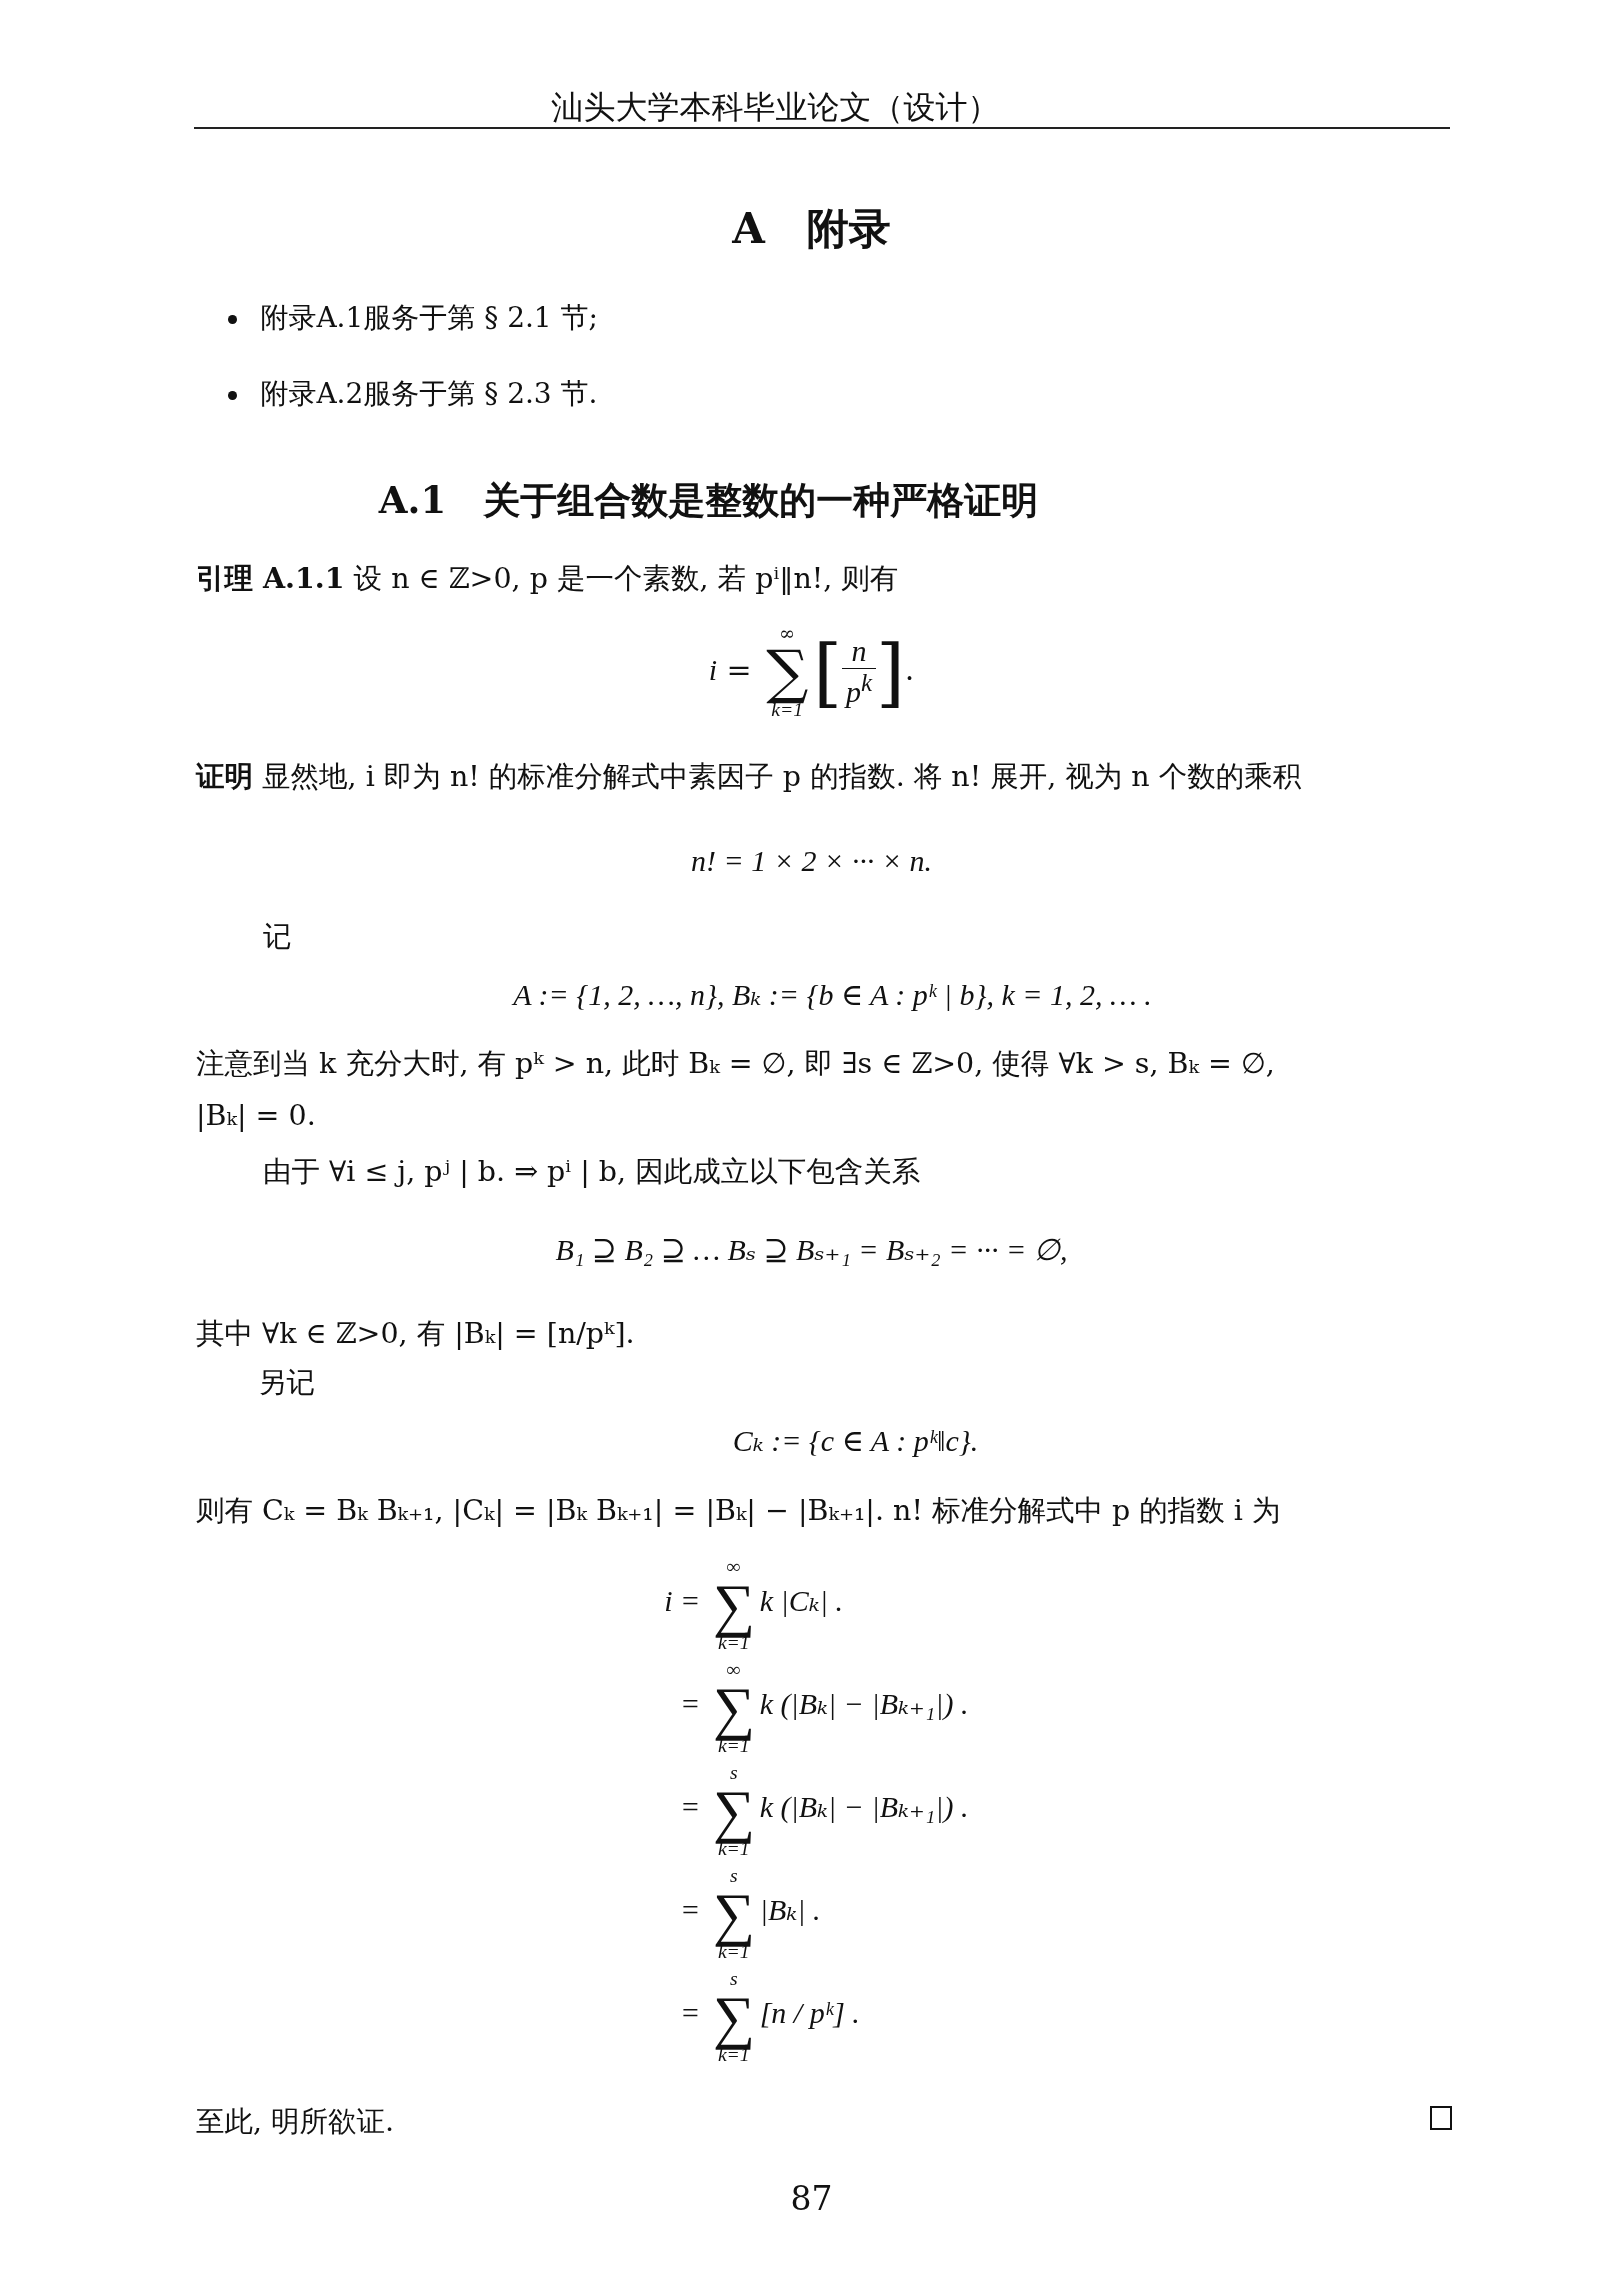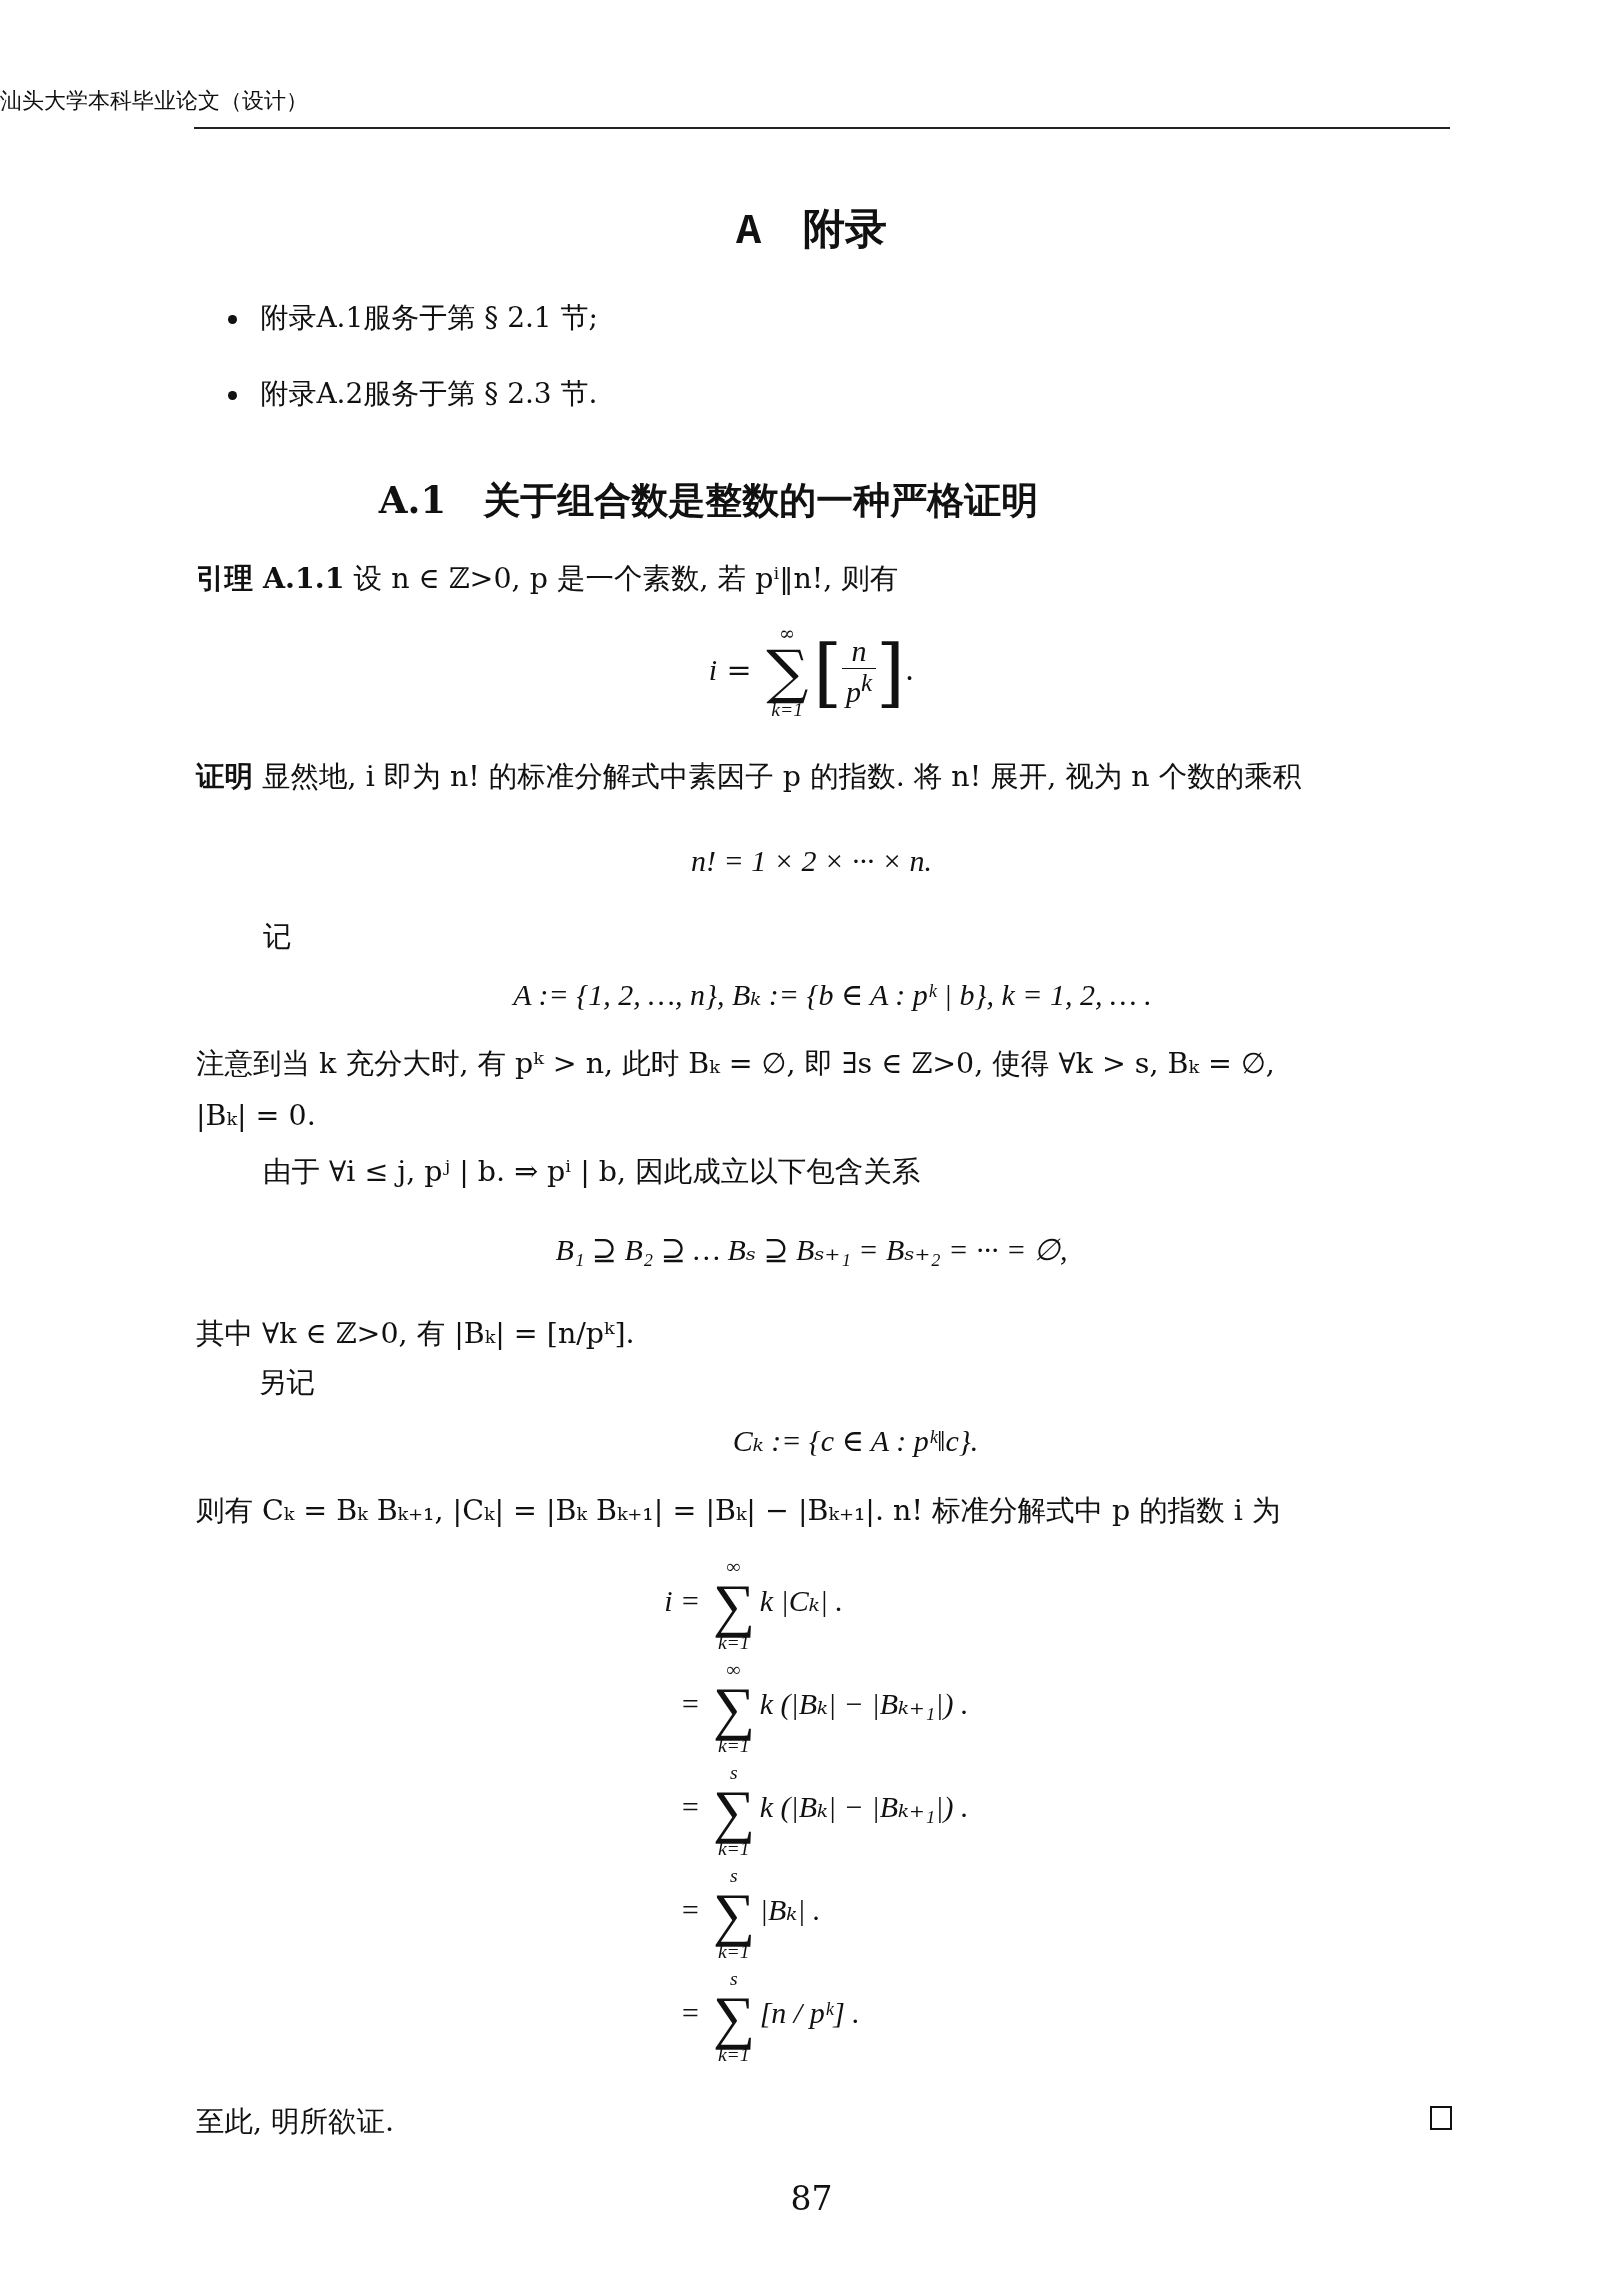--- a/index.html
+++ b/index.html
@@ -1,23 +1,23 @@
 <!DOCTYPE html>
 <html style="font-size:7.9px"><head>
 <meta charset="utf-8">
 <style>
   html, body { margin: 0; padding: 0; background: #ffffff; }
   body {
     width: 1623px; height: 2295px; position: relative; overflow: hidden;
     font-family: "DejaVu Serif", "Liberation Serif", serif; color: #111;
   }
   .abs { position: absolute; }
-  .header-title { left: 0; width: 1551px; top: 86px; text-align: left; font-size: 22px; }
+  .header-title { left: 0; width: 1551px; top: 86px; text-align: center; font-size: 32px; }
   .header-rule { left: 194px; width: 1256px; top: 127px; height: 2px; background: #222; }
-  .chapter-title { left: 0; width: 1623px; top: 201px; text-align: center; font-size: 42px; font-weight: bold; font-family: Liberation Mono, monospace; }
+  .chapter-title { left: 0; width: 1623px; top: 201px; text-align: center; font-size: 42px; font-weight: bold; }
   .bullet { left: 228px; font-size: 28px; }
   .bullet .dot { display:inline-block; width: 8.8px; height: 8.8px; border-radius: 50%; background:#111; margin-right: 23.6px; vertical-align: middle; }
   .section-title { left: 0; width: 1417px; top: 476px; text-align: center; font-size: 37px; font-weight: bold; }
   .text { font-size: 28.5px; white-space: nowrap; }
   .bold { font-weight: bold; }
   .math { font-family: "Liberation Serif", "DejaVu Serif", serif; font-style: italic; }
   .eq { left: 0; width: 1623px; text-align: center; font-size: 30px; white-space: nowrap; }
   .qed-box { left: 1430px; top: 2106px; width: 17.7px; height: 19.6px; border: 2px solid #111; }
   .page-num { left: 0; width: 1623px; top: 2179px; text-align: center; font-size: 33px; }
   .sum { display:inline-block; vertical-align: middle; text-align:center; margin: 0 4.9px; }

